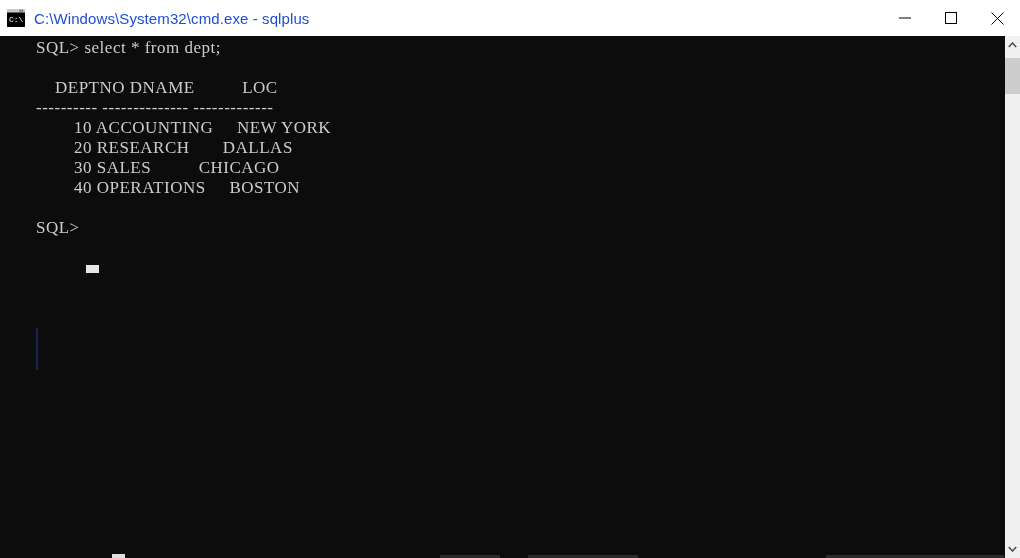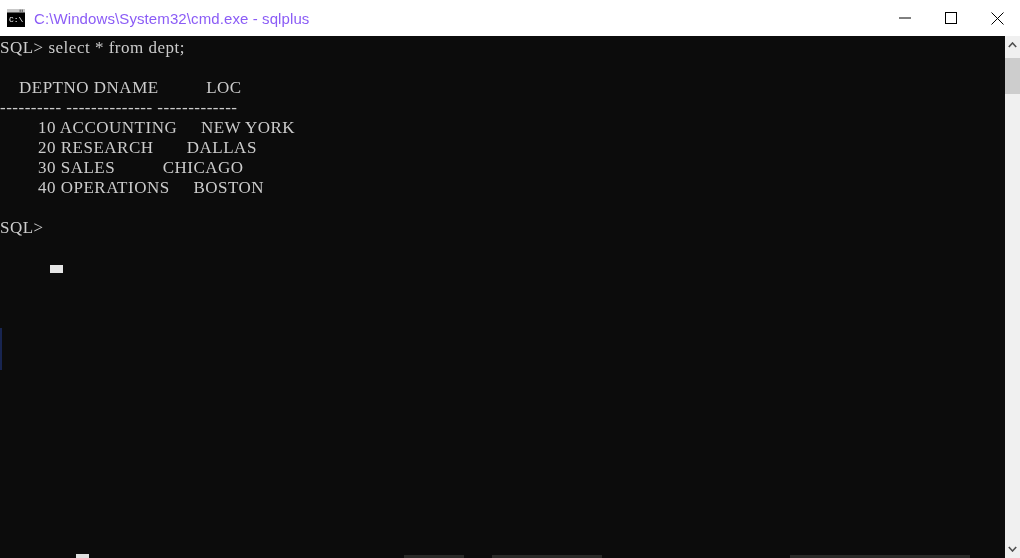--- a/index.html
+++ b/index.html
@@ -45,21 +45,21 @@
   #app-icon {
     width: 18px;
     height: 18px;
     margin-right: 9px;
     flex: 0 0 auto;
     display: block;
   }
   #title-text {
     font-family: "Liberation Sans", sans-serif;
     font-size: 15px;
-    color: #8b5cf6;
+    color: #1d4ed8;
     white-space: nowrap;
     letter-spacing: 0.1px;
   }
   #window-controls {
     display: flex;
     align-items: stretch;
     height: 36px;
     flex: 0 0 auto;
   }
   .winbtn {
@@ -77,20 +77,21 @@
   
   #console {
     position: absolute;
     left: 0;
     top: 36px;
     width: 1004px;
     height: 522px;
     background: #0c0c0c;
     overflow: hidden;
     box-sizing: border-box;
+    padding-left: 36px;
   }
   #console-inner {
     position: relative;
     width: 100%;
     height: 100%;
   }
 
   #left-edge-glow {
     position: absolute;
     left: 0;

